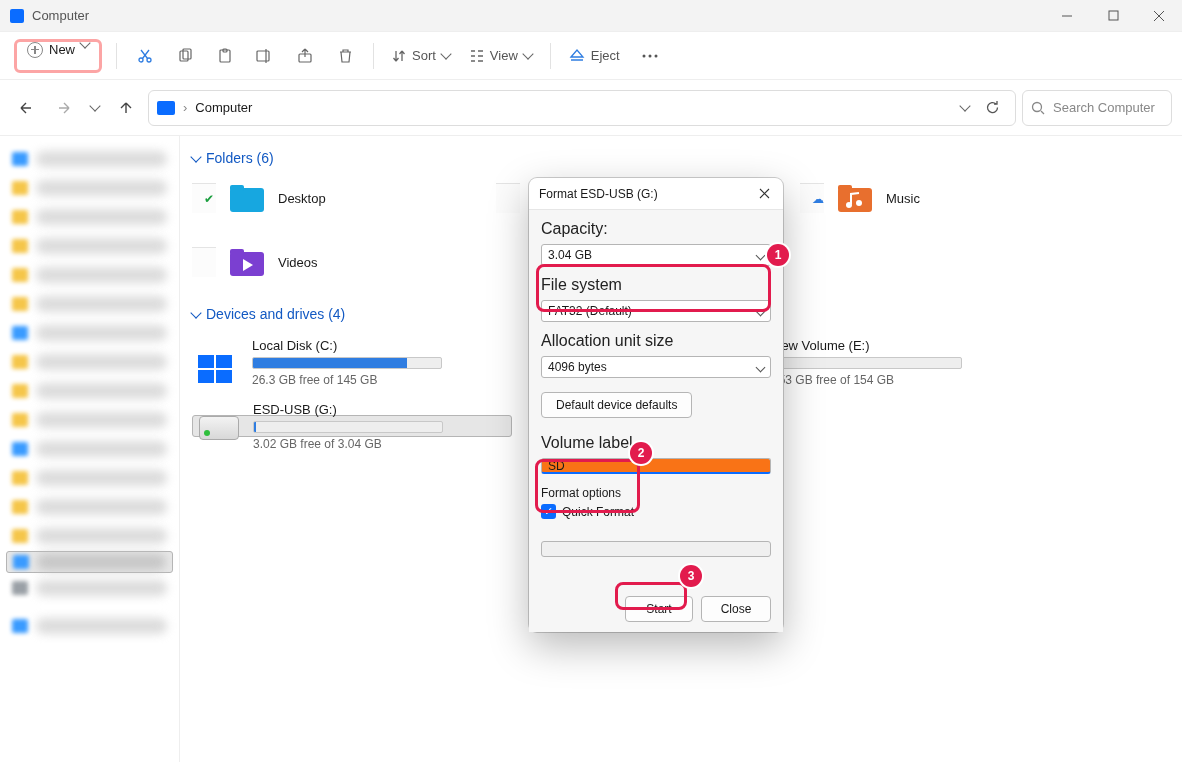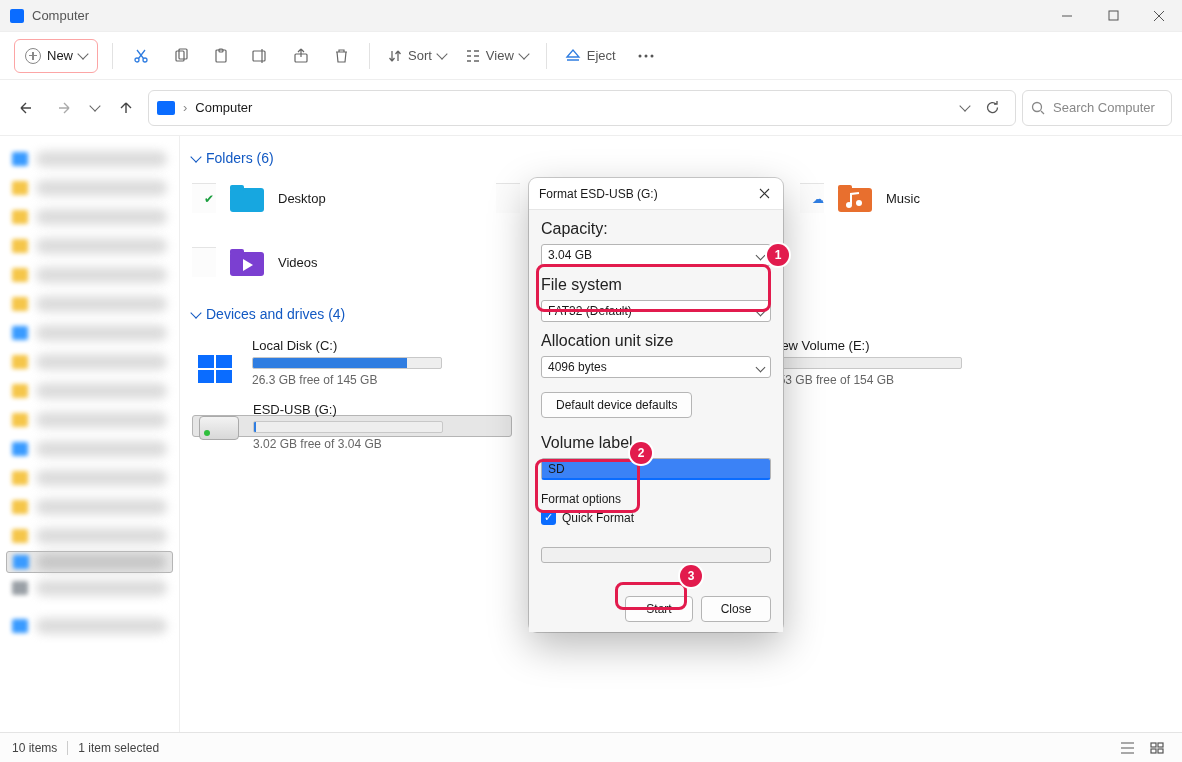--- a/index.html
+++ b/index.html
@@ -10,21 +10,21 @@
 .titlebar .icon{width:14px;height:14px;margin:0 8px 0 10px;background:#0a6cff;border-radius:2px;position:relative}
 .titlebar .title{flex:0 0 auto;color:#555}
 .titlebar .spacer{flex:1}
 .wbtn{width:46px;height:32px;display:flex;align-items:center;justify-content:center;color:#555}
 
 .toolbar{height:48px;display:flex;align-items:center;background:#fff;border-bottom:1px solid #eee;padding:0 6px;gap:0}
 .tbtn{height:36px;min-width:40px;display:flex;align-items:center;justify-content:center;border-radius:4px;color:#555;gap:6px;padding:0 8px}
 .tbtn svg{display:block}
 .tbtn.labeled{padding:0 10px}
 .tsep{width:1px;height:26px;background:#e2e2e2;margin:0 8px}
-.newbtn{border:1px solid #fca5a5;background:#fff;border-radius:6px;height:34px;padding:0 10px;display:flex;align-items:center;gap:6px;margin:0 6px 0 8px}
+.newbtn{border:3px solid #fca5a5;background:#fff;border-radius:6px;height:34px;padding:0 10px;display:flex;align-items:flex-start;gap:6px;margin:0 6px 0 8px}
 .newbtn .plus{width:16px;height:16px;border:1.5px solid #888;border-radius:50%;position:relative;color:#888}
 .newbtn .plus::before,.newbtn .plus::after{content:"";position:absolute;background:#888}
 .newbtn .plus::before{left:3px;right:3px;top:6px;height:1.5px}
 .newbtn .plus::after{top:3px;bottom:3px;left:6px;width:1.5px}
 .chev{width:8px;height:8px;border-right:1.3px solid #666;border-bottom:1.3px solid #666;transform:rotate(45deg);margin-top:-3px}
 
 .navrow{height:56px;display:flex;align-items:center;padding:0 10px;gap:6px;background:#fff;border-bottom:1px solid #eee}
 .navarrow{width:32px;height:32px;display:flex;align-items:center;justify-content:center;color:#666}
 .addr{flex:1;height:36px;border:1px solid #ddd;border-radius:6px;display:flex;align-items:center;padding:0 8px;background:#fff;gap:8px}
 .addr .pcicon{width:18px;height:14px;background:#0a6cff;border-radius:2px;position:relative}
@@ -72,21 +72,21 @@
 
 .dialog-shadow{position:absolute;left:529px;top:178px;width:254px;height:454px;border-radius:8px;background:#fff;box-shadow:0 14px 40px rgba(0,0,0,.28),0 0 0 1px #d0d0d0}
 .dialog{position:absolute;inset:0;display:flex;flex-direction:column;font-size:12px}
 .dlg-title{height:32px;display:flex;align-items:center;padding:0 10px;border-bottom:1px solid #e6e6e6}
 .dlg-title .t{flex:1}
 .dlg-title .x{width:18px;height:18px;display:flex;align-items:center;justify-content:center}
 .dlg-body{flex:1;padding:6px 12px 10px;background:#f6f6f6;display:flex;flex-direction:column;gap:6px}
 .lbl{font-size:16px;color:#222;margin-top:4px}
 .sel{height:22px;border:1px solid #b5b5b5;border-radius:3px;background:#fff;display:flex;align-items:center;padding:0 6px;position:relative}
 .sel .selchev{position:absolute;right:6px;top:7px;width:7px;height:7px;border-right:1.2px solid #555;border-bottom:1.2px solid #555;transform:rotate(45deg)}
-.txt{height:22px;border:1px solid #b5b5b5;border-bottom:2px solid #0a6cff;border-radius:3px;background:#3b82f6;padding:0 6px;display:flex;align-items:center}
+.txt{height:16px;border:1px solid #b5b5b5;border-bottom:2px solid #0a6cff;border-radius:3px;background:#f97316;padding:0 6px;display:flex;align-items:center}
 .btn{height:26px;border:1px solid #b5b5b5;border-radius:4px;background:#fdfdfd;display:inline-flex;align-items:center;justify-content:center;padding:0 14px;font-size:12px}
 .fs{border:none;padding:0;margin:6px 0 0}
 .fsleg{font-size:12px;padding:0}
 .chk{display:flex;align-items:center;gap:6px;margin-top:4px}
 .chk .box{width:15px;height:15px;border-radius:3px;background:#0a6cff;display:flex;align-items:center;justify-content:center;color:#fff;font-size:11px}
 .prog{height:16px;border:1px solid #b5b5b5;border-radius:3px;background:#f0f0f0;margin-top:16px}
 .dlg-foot{display:flex;justify-content:flex-end;gap:8px;padding:10px 12px;background:#f6f6f6}
 
 .call{position:absolute;width:22px;height:22px;border-radius:50%;background:#e21b4d;color:#fff;font-size:12px;font-weight:600;display:flex;align-items:center;justify-content:center;box-shadow:0 0 0 2px #fff}
 .hl{position:absolute;border:3px solid #e21b4d;border-radius:8px;pointer-events:none}
@@ -404,39 +404,20 @@
               <div class="bar">
                 <div class="fill" style="width:1%"></div>
               </div>
               <div class="sub">3.02 GB free of 3.04 GB</div>
             </div>
           </div>
         </div>
     </div>
   </div>
 
-  <div class="status">
-    <span>10 items</span>
-    <span class="ssep"></span>
-    <span>1 item selected</span>
-    <span class="spacer"></span>
-    <div class="vbtn">
-        <svg width="15" height="12" viewBox="0 0 15 12" stroke="#555" stroke-width="1.2">
-          <path d="M1 1h13M1 6h13M1 11h13"></path>
-        </svg>
-      </div>
-    <div class="vbtn">
-        <svg width="14" height="12" viewBox="0 0 14 12" stroke="#555" fill="none" stroke-width="1.2">
-          <rect x="1" y="1" width="5" height="4"></rect>
-          <rect x="8" y="1" width="5" height="4"></rect>
-          <rect x="1" y="7" width="5" height="4"></rect>
-          <rect x="8" y="7" width="5" height="4"></rect>
-        </svg>
-      </div>
-  </div>
 
   <div class="dialog-shadow">
     <div class="dialog">
       <div class="dlg-title">
         <span class="t">Format ESD-USB (G:)</span>
         <span class="x">
             <svg width="11" height="11" viewBox="0 0 11 11">
               <path d="M1 1l9 9M10 1l-9 9" stroke="#333" stroke-width="1.1"></path>
             </svg>
           </span>

